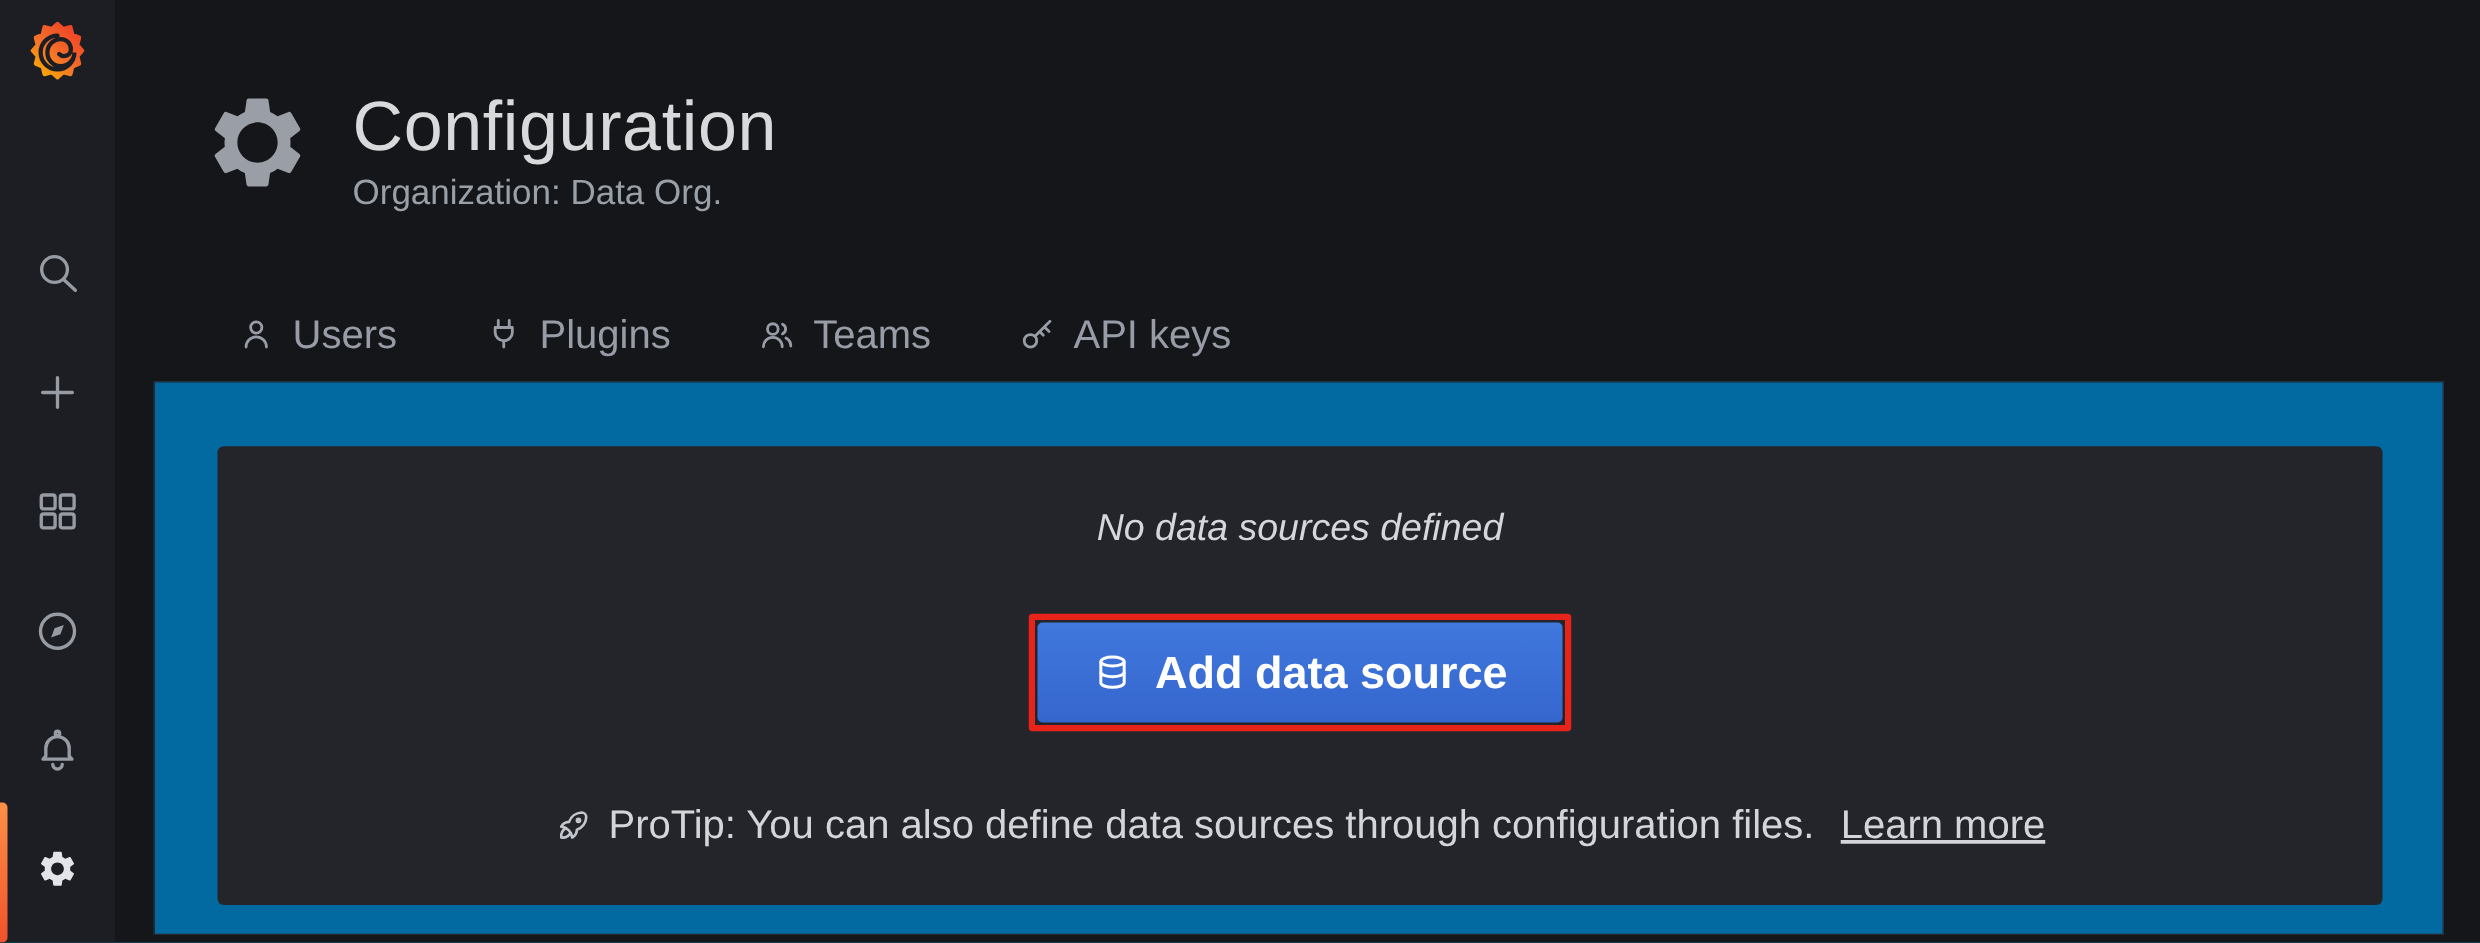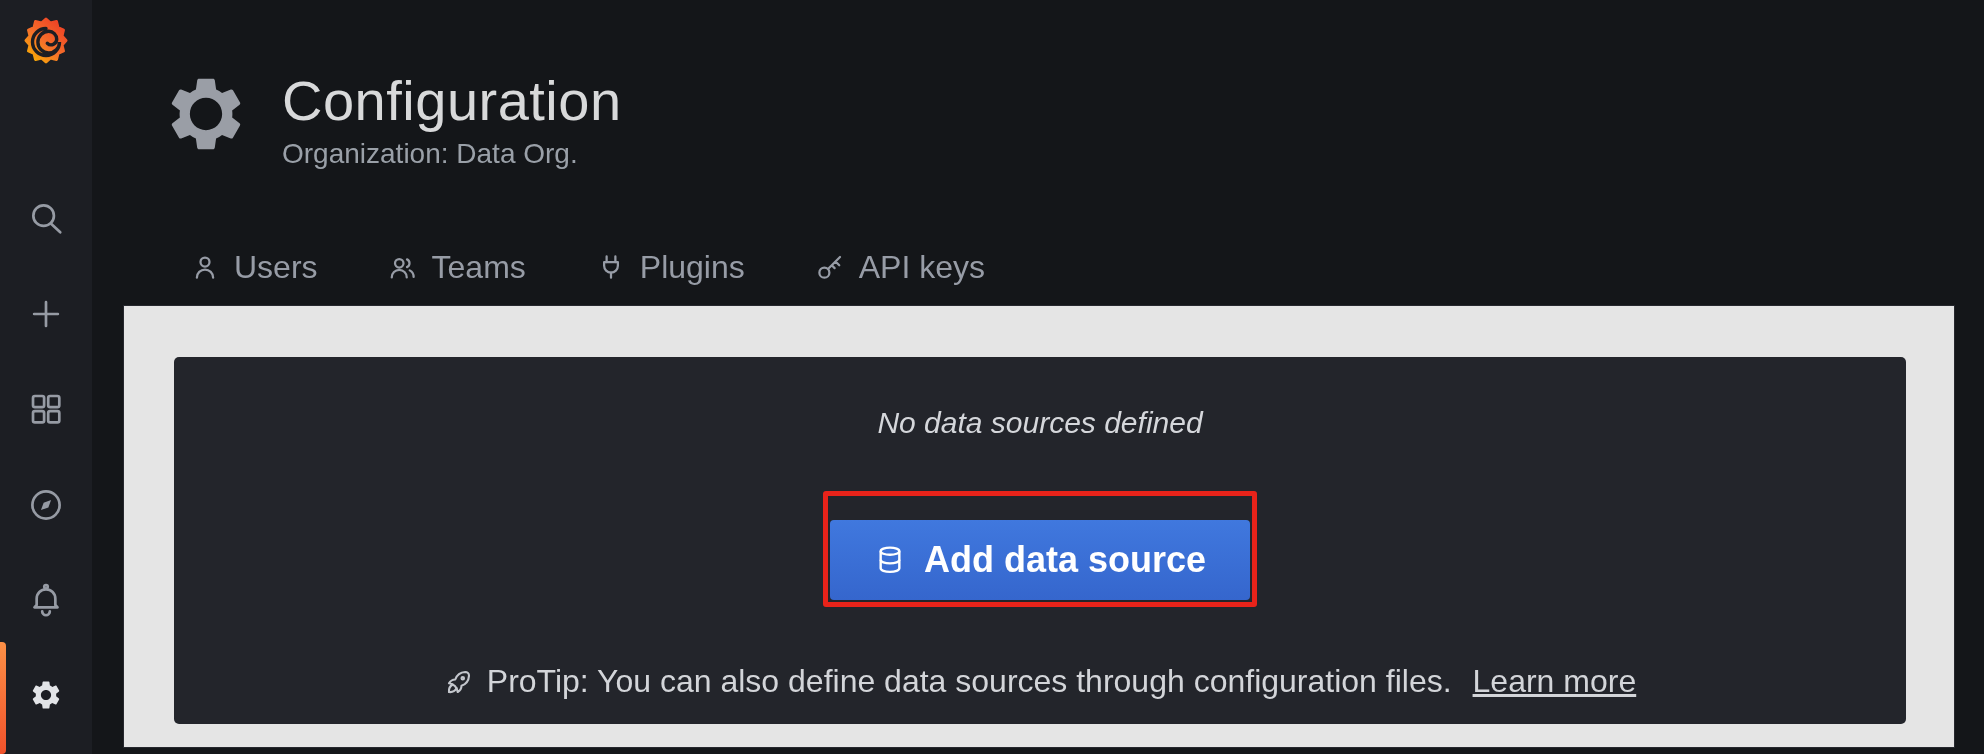--- a/index.html
+++ b/index.html
@@ -31,30 +31,30 @@
   .tab-bar { position:absolute; left:63px; top:236px; height:72px; display:flex; align-items:stretch; }
   .tab { position:relative; display:flex; align-items:center; gap:14px; padding:0 35px 10px 35px;
          background:none; border:none; font-family:inherit; font-size:32px; color:#979ca6; cursor:pointer; }
   .tab svg { width:30px; height:30px; flex:none; }
   .tab.active { color:#ebedf0; font-weight:700; }
   .tab-underline { position:absolute; left:0; bottom:0; width:100%; height:12px; border-radius:6px;
                    background:linear-gradient(90deg,#fc9046 0%,#f1522b 100%); }
 
   
   .tab-content { position:absolute; left:31px; top:305px; width:1832px; height:443px;
-                 background:#e5e5e5; border:1px solid #26282e; }
+                 background:#0369a1; border:1px solid #26282e; }
   .empty-panel { position:absolute; left:50px; top:51px; width:1732px; height:367px;
                  background:#23252b; border-radius:5px;
                  display:flex; flex-direction:column; align-items:center; }
   .empty-message { margin-top:46px; font-size:30px; font-style:italic; color:#d5d7db; line-height:40px; }
 
   .annotation-box { margin-top:48px; border:5px solid #e8231a; border-radius:3px; padding:2px; }
   .add-btn { height:80px; padding:0 44px; display:flex; align-items:center; gap:18px;
              background:linear-gradient(180deg,#4078de,#3566cd); border:none; border-radius:4px;
-             color:#ffffff; font-family:inherit; font-size:36px; font-weight:700; cursor:pointer;margin-top:22px; }
+             color:#ffffff; font-family:inherit; font-size:36px; font-weight:700; cursor:pointer; }
   .add-btn svg { width:32px; height:32px; }
 
   .protip { margin-top:56px; display:flex; align-items:center; gap:13px;
             font-size:32px; color:#d3d5d9; }
   .protip svg { width:30px; height:30px; color:#c3c6cc; flex:none; }
   .protip a { color:#d3d5d9; text-decoration:underline; cursor:pointer; margin-left:8px; }
 </style>
 </head>
 <body>
 
@@ -129,34 +129,34 @@
 
   <nav class="tab-bar">
     <button class="tab">
       <svg viewBox="0 0 24 24" fill="none" stroke="currentColor" stroke-width="1.8" stroke-linecap="round">
         <circle cx="12" cy="8" r="3.6"></circle>
           <path d="M5.5 20.5c0-3.6 2.9-6.5 6.5-6.5s6.5 2.9 6.5 6.5"></path>
       </svg>
       <span>Users</span>
     </button>
     <button class="tab">
+      <svg viewBox="0 0 24 24" fill="none" stroke="currentColor" stroke-width="1.8" stroke-linecap="round" stroke-linejoin="round">
+        <path d="M8.5 3.5V8M15.5 3.5V8"></path>
+        <path d="M6.5 8h11v3a5.5 5.5 0 0 1-5.5 5.5A5.5 5.5 0 0 1 6.5 11z"></path>
+        <path d="M12 16.5v4"></path>
+      </svg>
+      <span>Plugins</span>
+    </button>
+    <button class="tab">
       <svg viewBox="0 0 24 24" fill="none" stroke="currentColor" stroke-width="1.8" stroke-linecap="round">
         <circle cx="9" cy="9" r="3.4"></circle>
           <path d="M3 20.3c0-3.3 2.7-6 6-6s6 2.7 6 6"></path>
         <path d="M15.2 5.9a3.4 3.4 0 0 1 0 6.2M17.4 14.7c1.9 1 3.1 3 3.1 5.2"></path>
       </svg>
       <span>Teams</span>
-    </button>
-    <button class="tab">
-      <svg viewBox="0 0 24 24" fill="none" stroke="currentColor" stroke-width="1.8" stroke-linecap="round" stroke-linejoin="round">
-        <path d="M8.5 3.5V8M15.5 3.5V8"></path>
-        <path d="M6.5 8h11v3a5.5 5.5 0 0 1-5.5 5.5A5.5 5.5 0 0 1 6.5 11z"></path>
-        <path d="M12 16.5v4"></path>
-      </svg>
-      <span>Plugins</span>
     </button>
     <button class="tab">
       <svg viewBox="0 0 24 24" fill="none" stroke="currentColor" stroke-width="1.8" stroke-linecap="round">
         <circle cx="7.5" cy="16.5" r="4"></circle>
         <path d="M10.4 13.6L20 4M16.4 7.6l3 3M13.4 10.6l2.3 2.3"></path>
       </svg>
       <span>API keys</span>
     </button>
   </nav>
 

